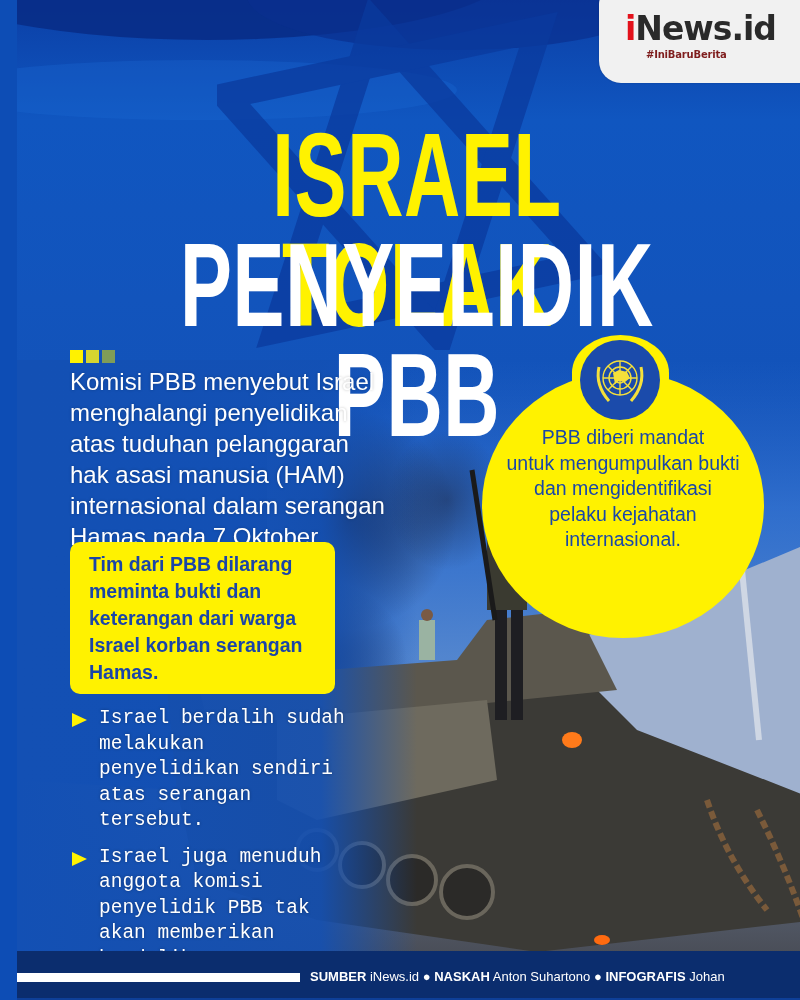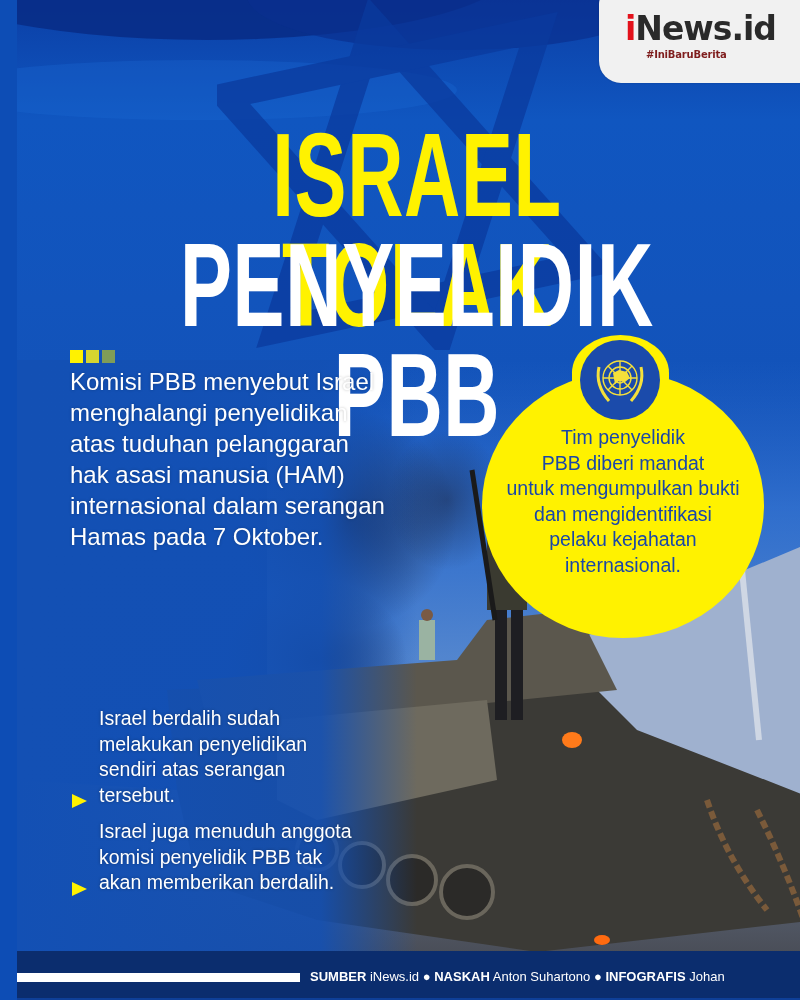--- a/index.html
+++ b/index.html
@@ -65,21 +65,21 @@
     
     .highlight {
       position: absolute; left: 53px; top: 542px; width: 265px; height: 152px;
       background: #fff200; border-radius: 10px;
       padding: 9px 10px 0 19px;
     }
     .highlight-text { color: #1a45a8; font-weight: bold; font-size: 19.5px; line-height: 27px; }
 
     
     .bullets { position: absolute; left: 55px; top: 706px; width: 280px; }
-    .bullet { display: flex; align-items: flex-end; margin-bottom: 11px; }
+    .bullet { display: flex; align-items: flex-start; margin-bottom: 11px; font-family: Liberation Mono, monospace; }
     .tri {
       width: 0; height: 0; margin-top: 7px; margin-right: 12px; flex: none;
       border-top: 7.5px solid transparent; border-bottom: 7.5px solid transparent;
       border-left: 15px solid #fff200;
     }
     .bullet-text { color: #ffffff; font-size: 19.5px; line-height: 25.5px; text-shadow: 0 0 3px rgba(0,0,0,.35); }
 
     
     .circle {
       position: absolute; left: 465px; top: 372px; width: 282px; height: 266px;
@@ -194,20 +194,23 @@
   <div class="title title-2">PENYELIDIK PBB</div>
 
   <div class="squares">
     <div class="sq" style="background:#fff200"></div>
     <div class="sq" style="background:#d6d52f"></div>
     <div class="sq" style="background:#7f9d58"></div>
   </div>
 
   <div class="intro">Komisi PBB menyebut Israel menghalangi penyelidikan atas tuduhan pelanggaran hak asasi manusia (HAM) internasional dalam serangan Hamas pada 7 Oktober.</div>
 
+  <div class="highlight">
+    <div class="highlight-text">Tim dari PBB  dilarang meminta bukti dan keterangan dari warga Israel korban serangan Hamas.</div>
+  </div>
 
   <div class="bullets">
     <div class="bullet">
       <span class="tri"></span>
       <span class="bullet-text">Israel berdalih sudah melakukan penyelidikan sendiri atas serangan tersebut.</span>
     </div>
     <div class="bullet">
       <span class="tri"></span>
       <span class="bullet-text">Israel juga menuduh anggota komisi penyelidik PBB tak akan memberikan berdalih.</span>
     </div>
@@ -225,21 +228,20 @@
         <line x1="14" y1="29" x2="48" y2="29"></line>
         <line x1="19" y1="17" x2="43" y2="41"></line>
         <line x1="43" y1="17" x2="19" y2="41"></line>
         <path d="M10 18 q-4 18 10 34" stroke-width="3"></path>
         <path d="M52 18 q4 18 -10 34" stroke-width="3"></path>
       </g>
       <path d="M24 24 l6 -3 l8 2 l3 6 l-5 4 l-6 -1 l-4 3 z" fill="#f5e03a"></path>
     </svg>
   </div>
   <div class="circle-text">
-    <div>Tim penyelidik</div>
     <div>PBB diberi mandat</div>
     <div>untuk mengumpulkan bukti</div>
     <div>dan mengidentifikasi</div>
     <div>pelaku kejahatan</div>
     <div>internasional.</div>
   </div>
 
   <div class="footer">
     <div class="footer-bar"></div>
     <div class="footer-text">

